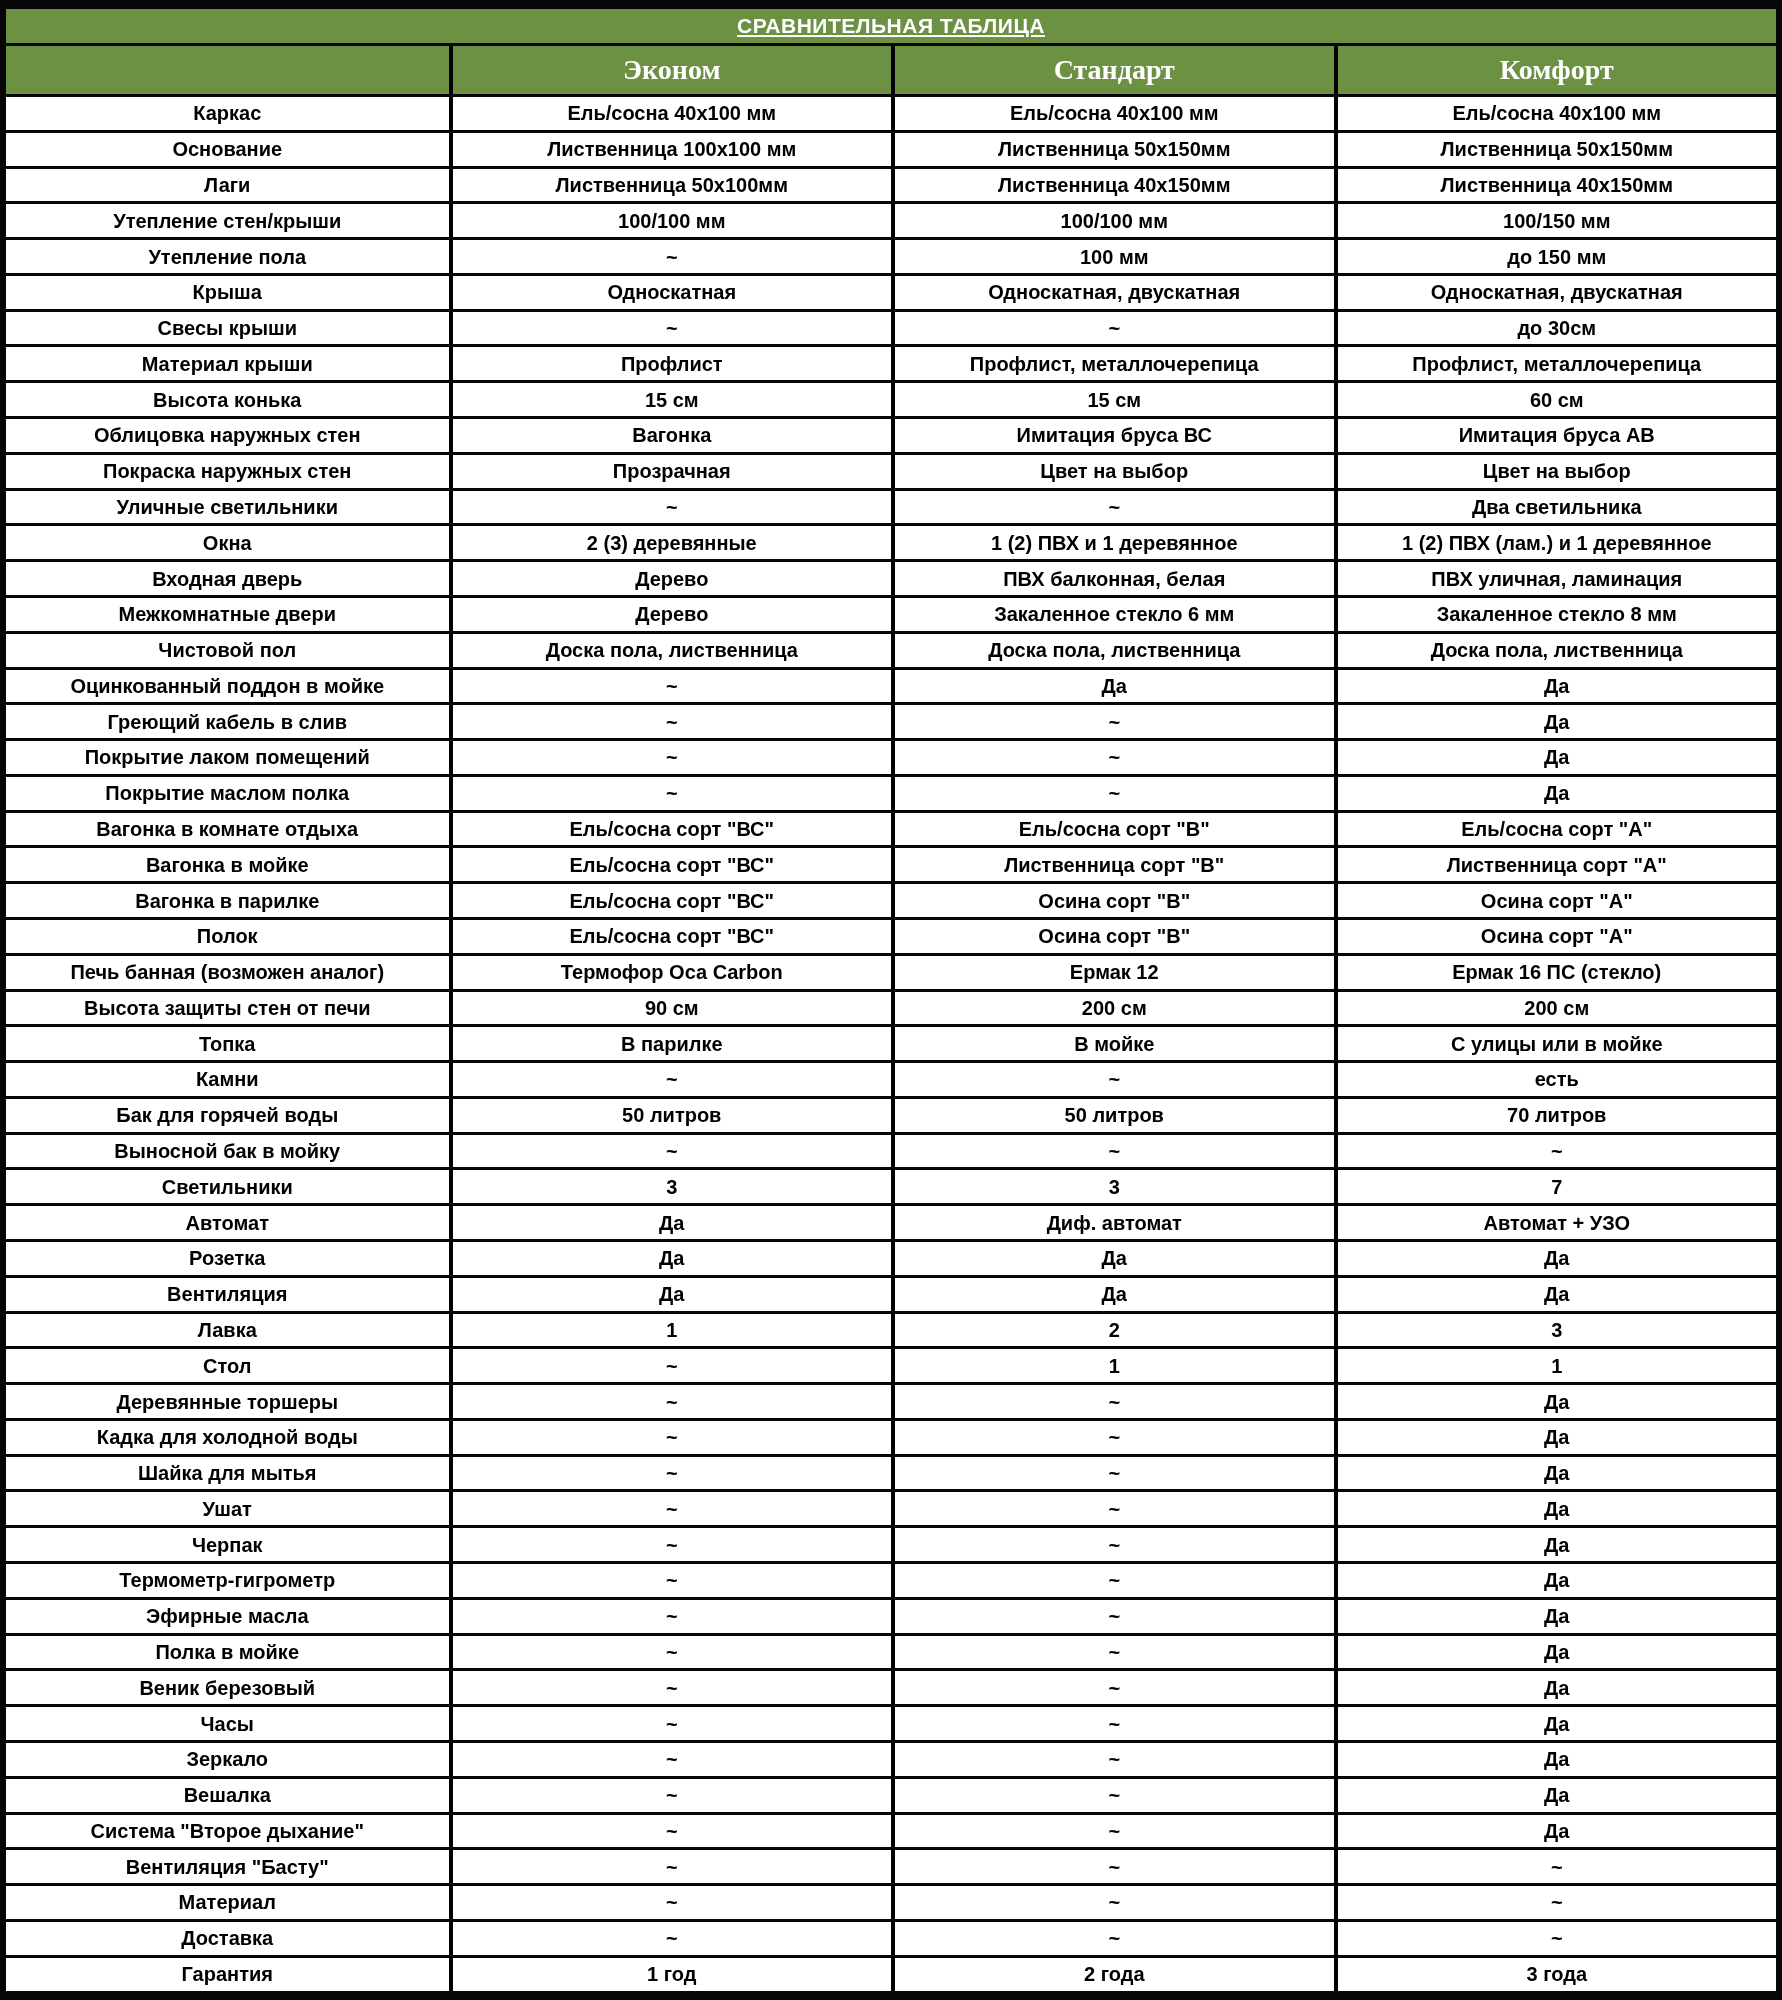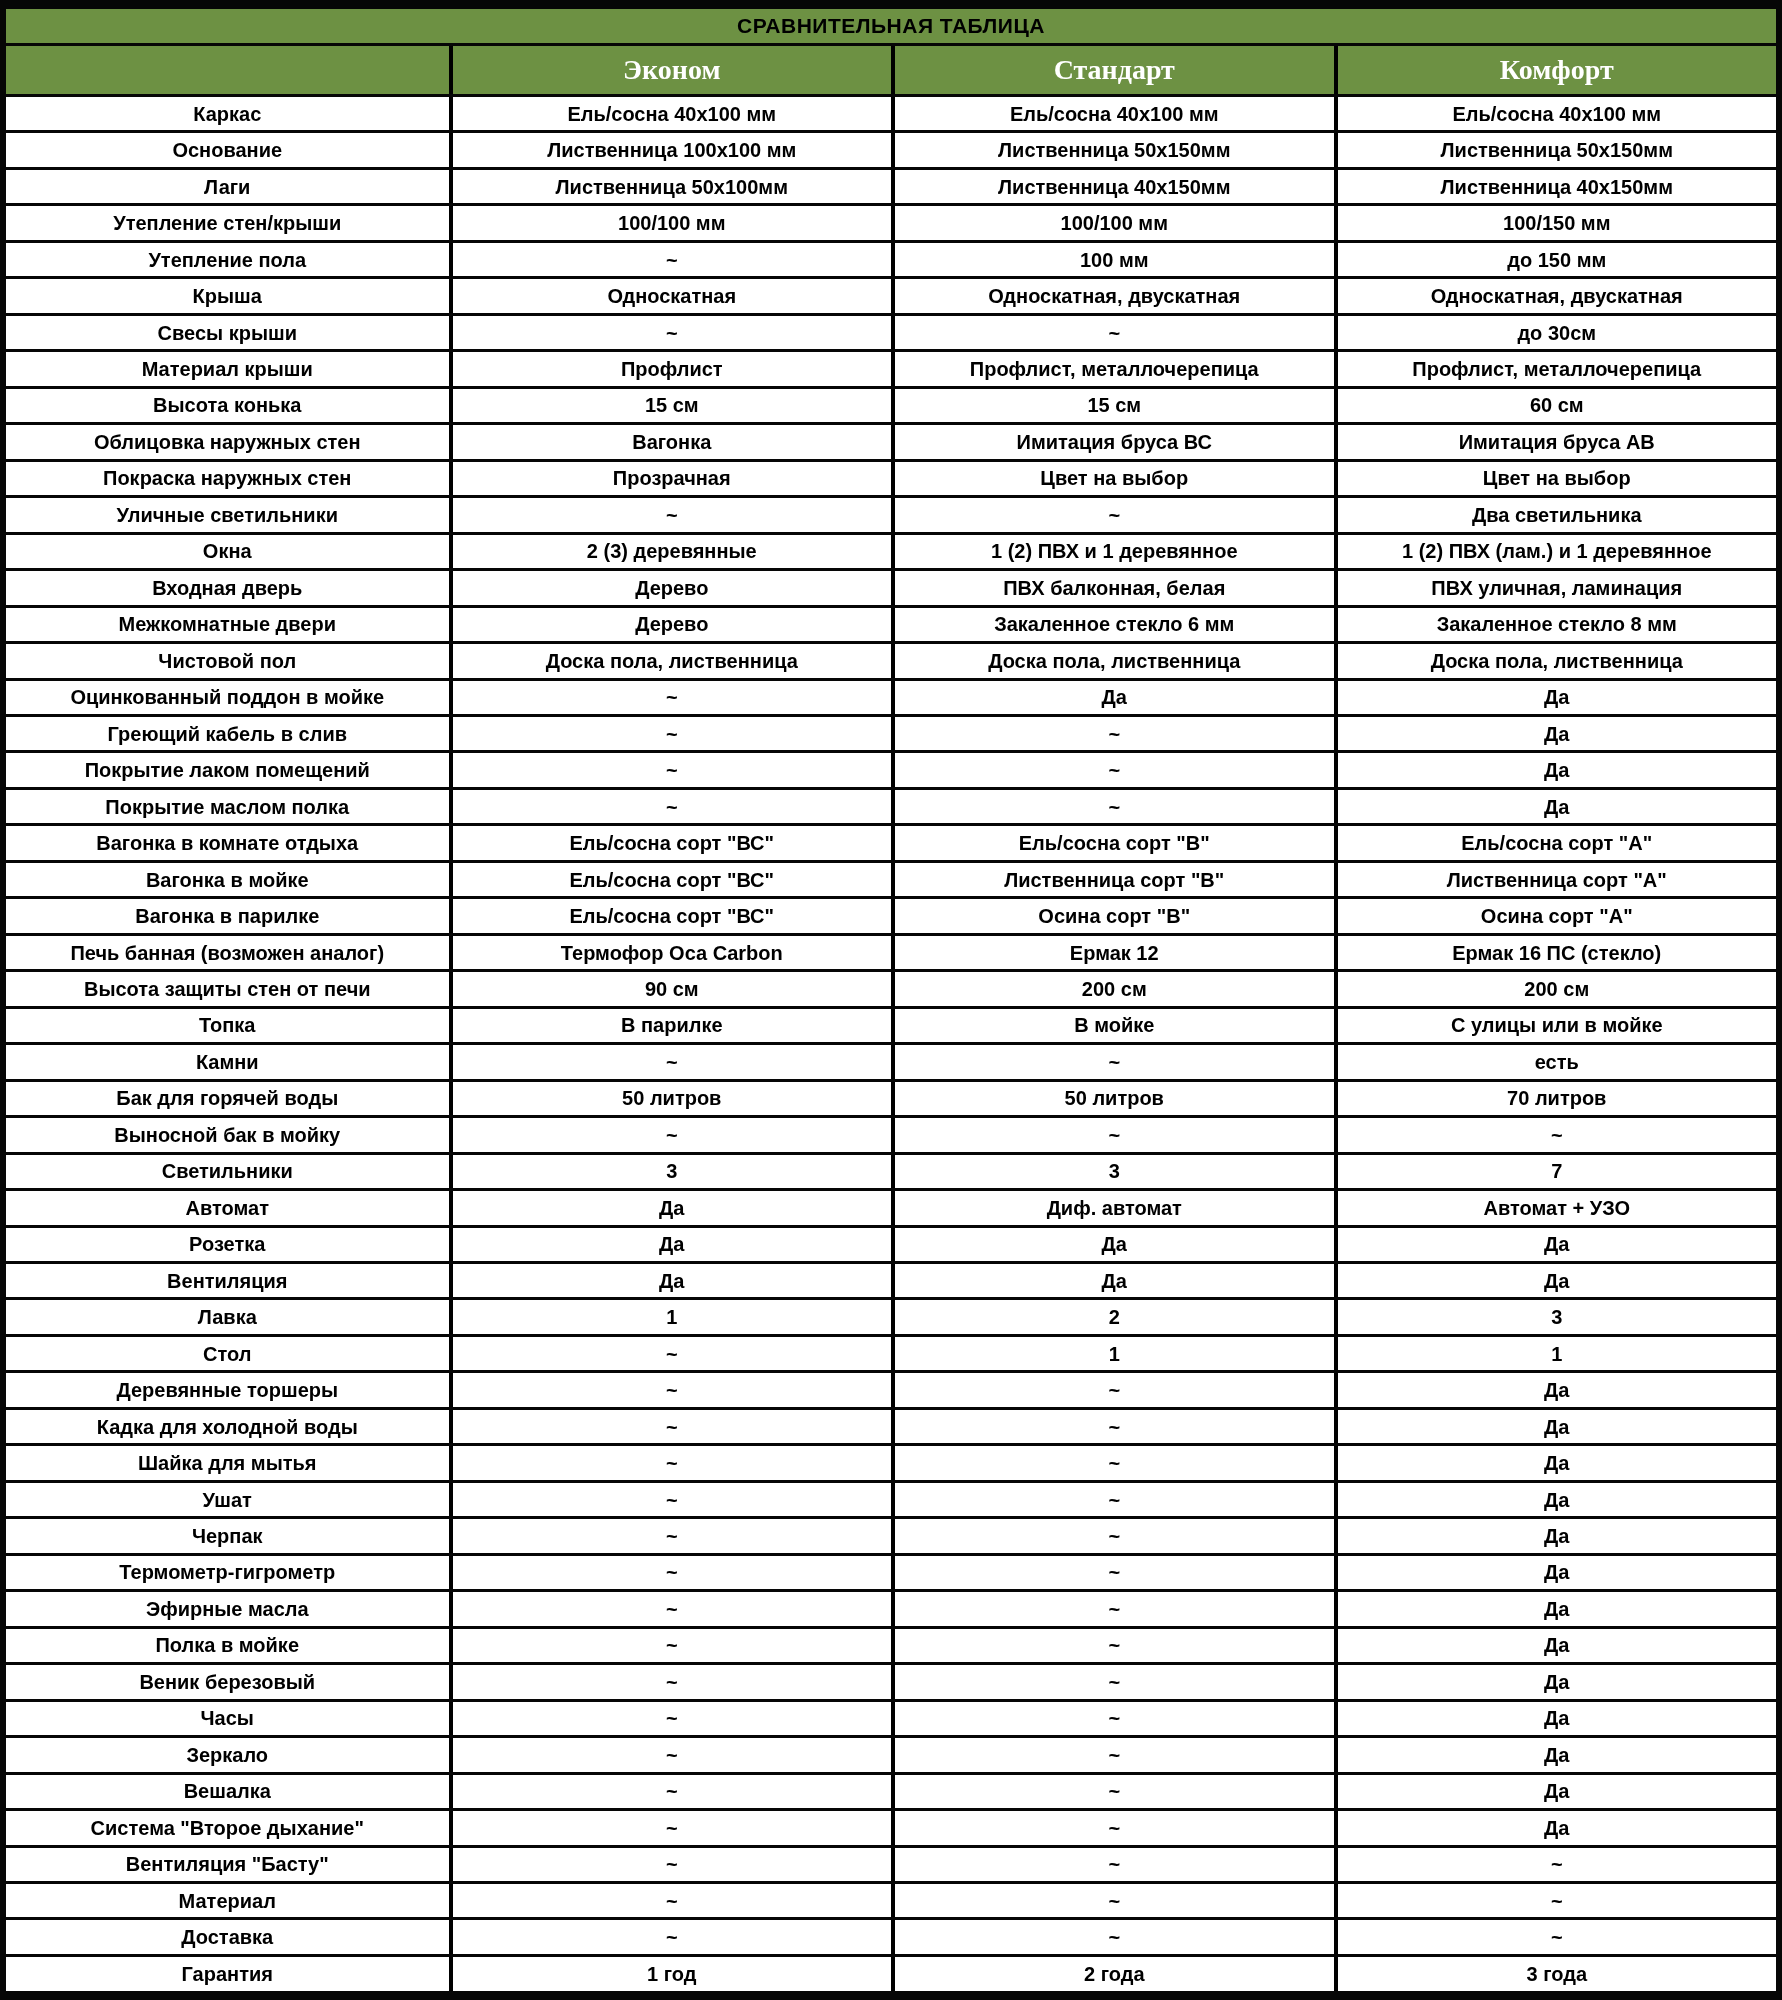--- a/index.html
+++ b/index.html
@@ -16,22 +16,22 @@
   }
   col{width:25%;}
   td,th{
     background:#ffffff;
     text-align:center;vertical-align:middle;
     padding:1px 6px;overflow:hidden;white-space:nowrap;
     color:#000000;font-size:20px;line-height:1.1;
   }
   td+td, th+th{border-left:4px solid #000000;}
   tr.title-row td{
-    background:var(--green,#6d9143);color:#000000;
-    font-size:21px;height:32px;letter-spacing:.5px;
+    background:var(--green,#6d9143);color:#ffffff;
+    font-size:21px;height:32px;letter-spacing:.5px;text-decoration:underline;
   }
   tr.head-row th{
     background:var(--green,#6d9143);color:#ffffff;
     font-size:28px;height:46px;font-family:Liberation Serif, serif;
   }
   tbody td.feature{font-size:20px;}
   tbody td.value{font-size:20px;}
 </style>
 </head>
 <body>
@@ -210,20 +210,26 @@
     <td class="value">Лиственница сорт "А"</td>
   </tr>
 
   <tr>
     <td class="feature">Вагонка в парилке</td>
     <td class="value">Ель/сосна сорт "ВС"</td>
     <td class="value">Осина сорт "В"</td>
     <td class="value">Осина сорт "А"</td>
   </tr>
 
+  <tr>
+    <td class="feature">Полок</td>
+    <td class="value">Ель/сосна сорт "ВС"</td>
+    <td class="value">Осина сорт "В"</td>
+    <td class="value">Осина сорт "А"</td>
+  </tr>
 
   <tr>
     <td class="feature">Печь банная (возможен аналог)</td>
     <td class="value">Термофор Оса Carbon</td>
     <td class="value">Ермак 12</td>
     <td class="value">Ермак 16 ПС (стекло)</td>
   </tr>
 
   <tr>
     <td class="feature">Высота защиты стен от печи</td>

